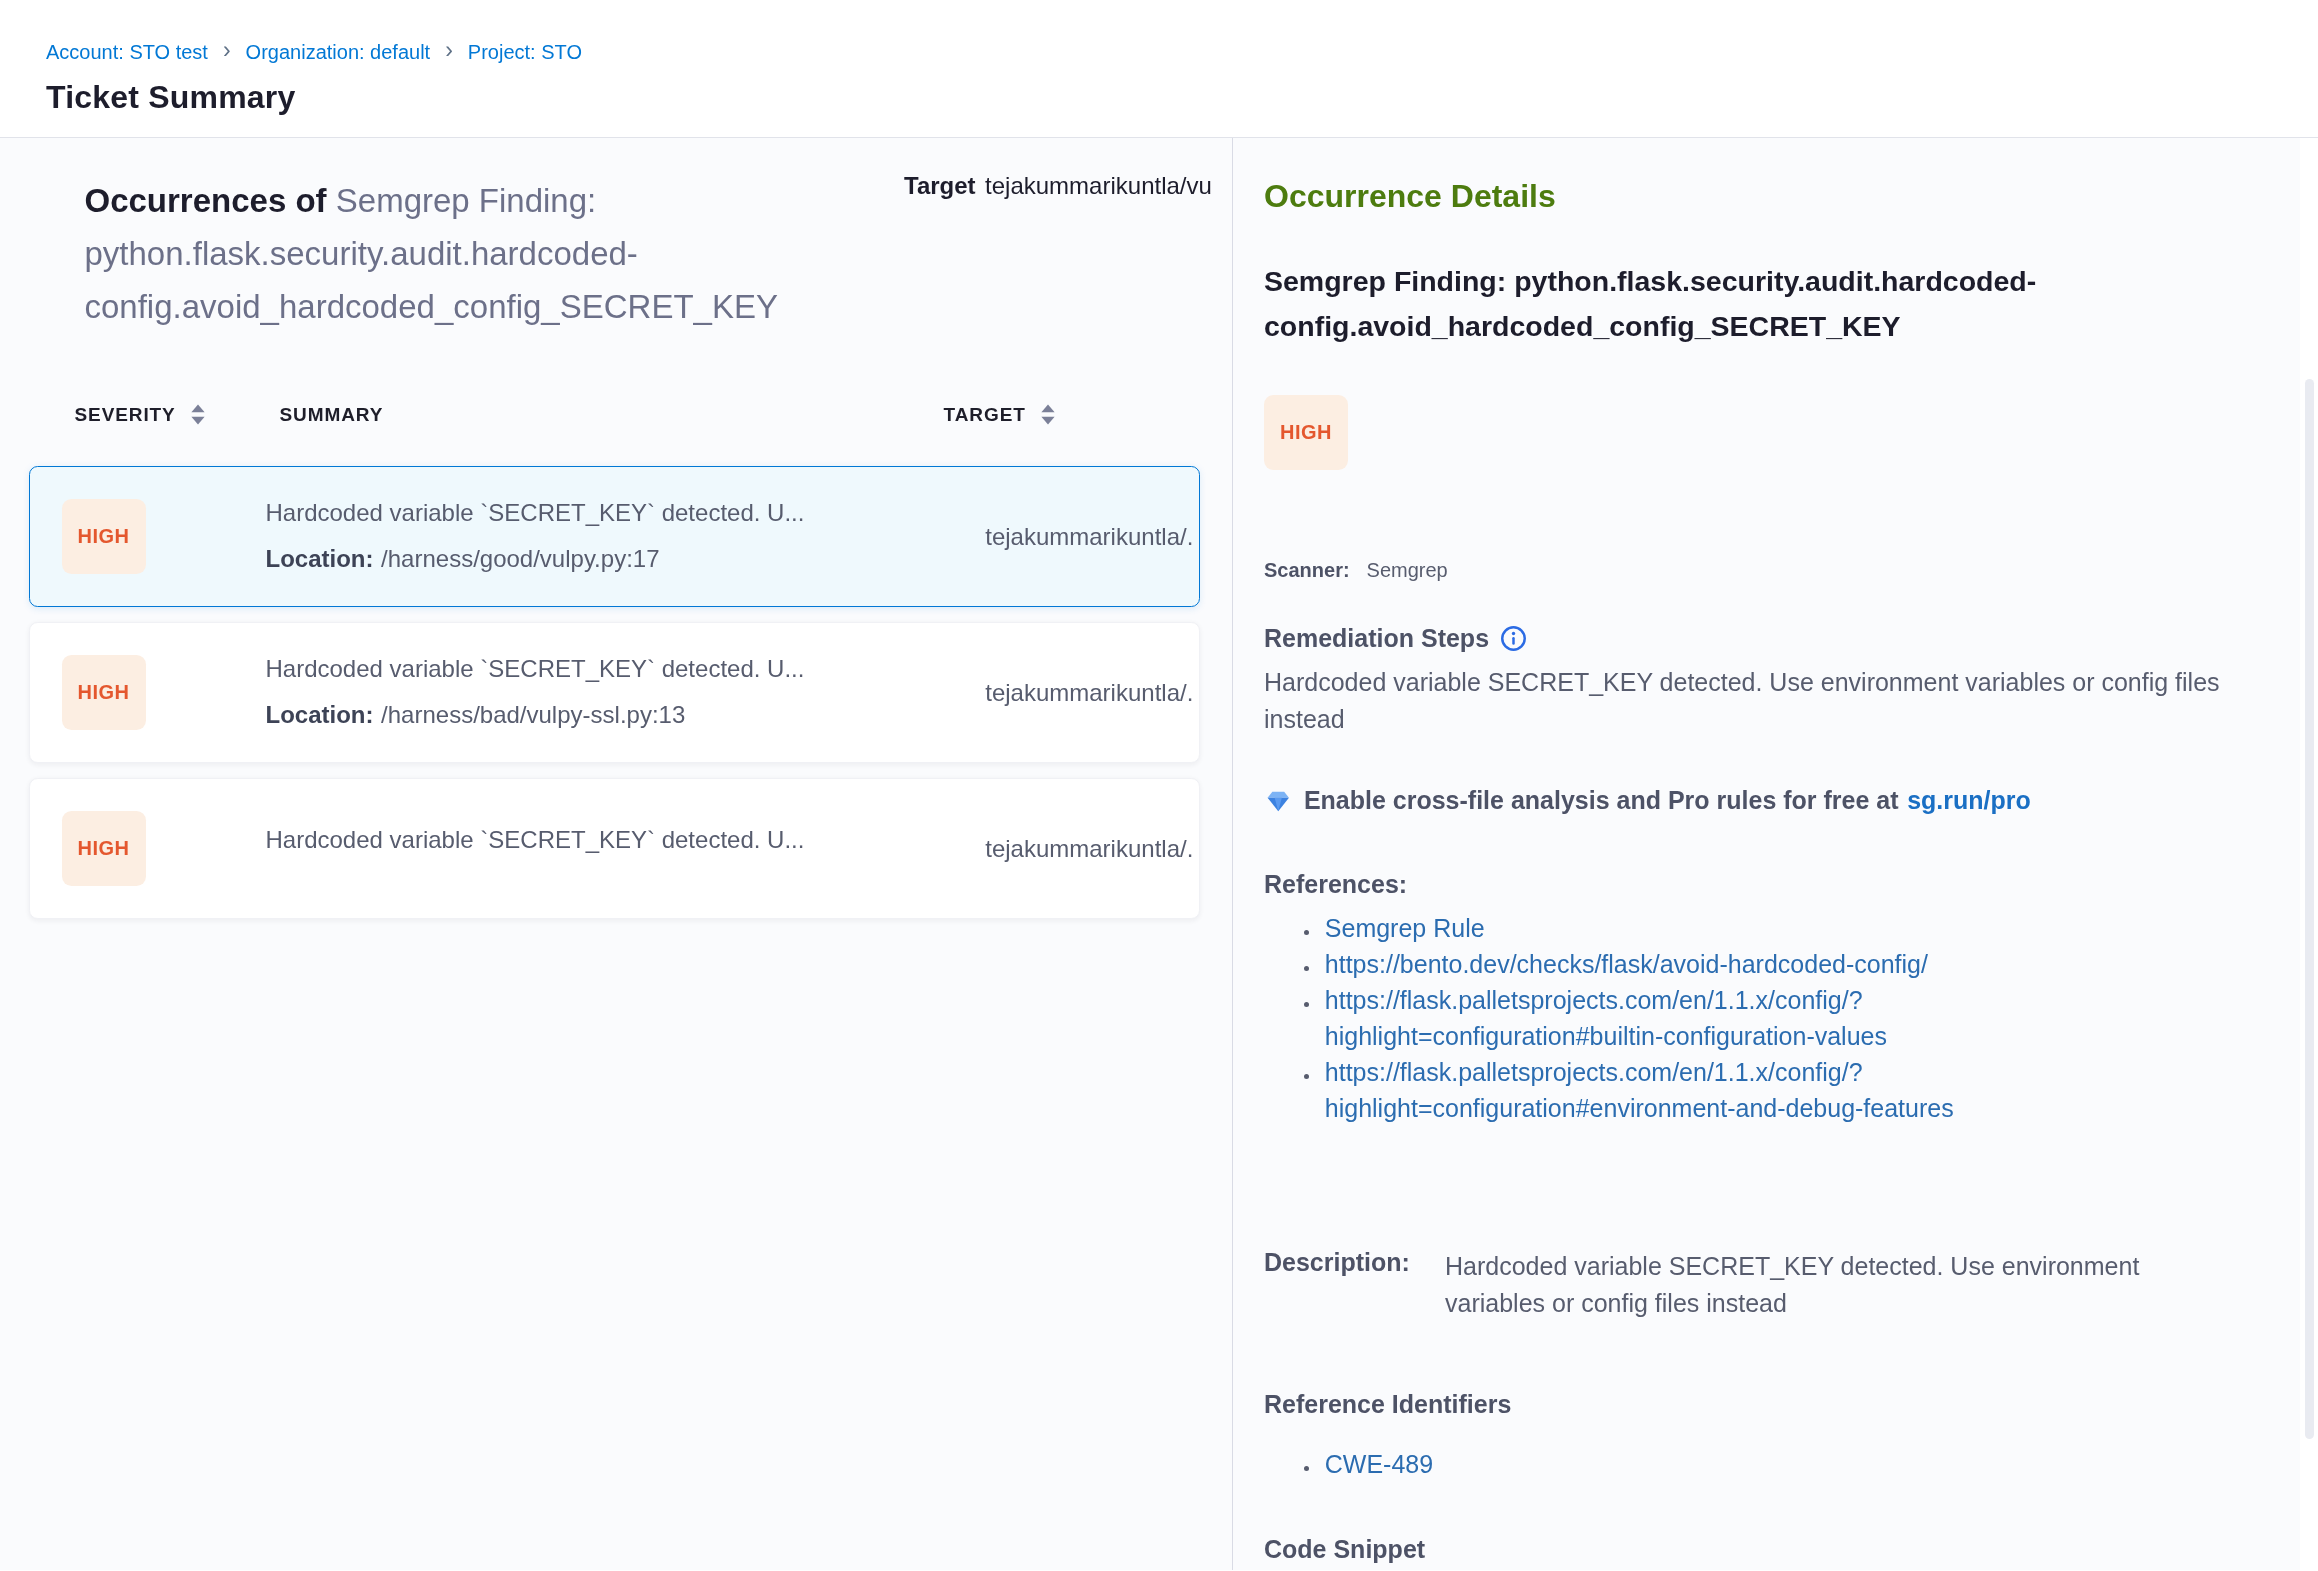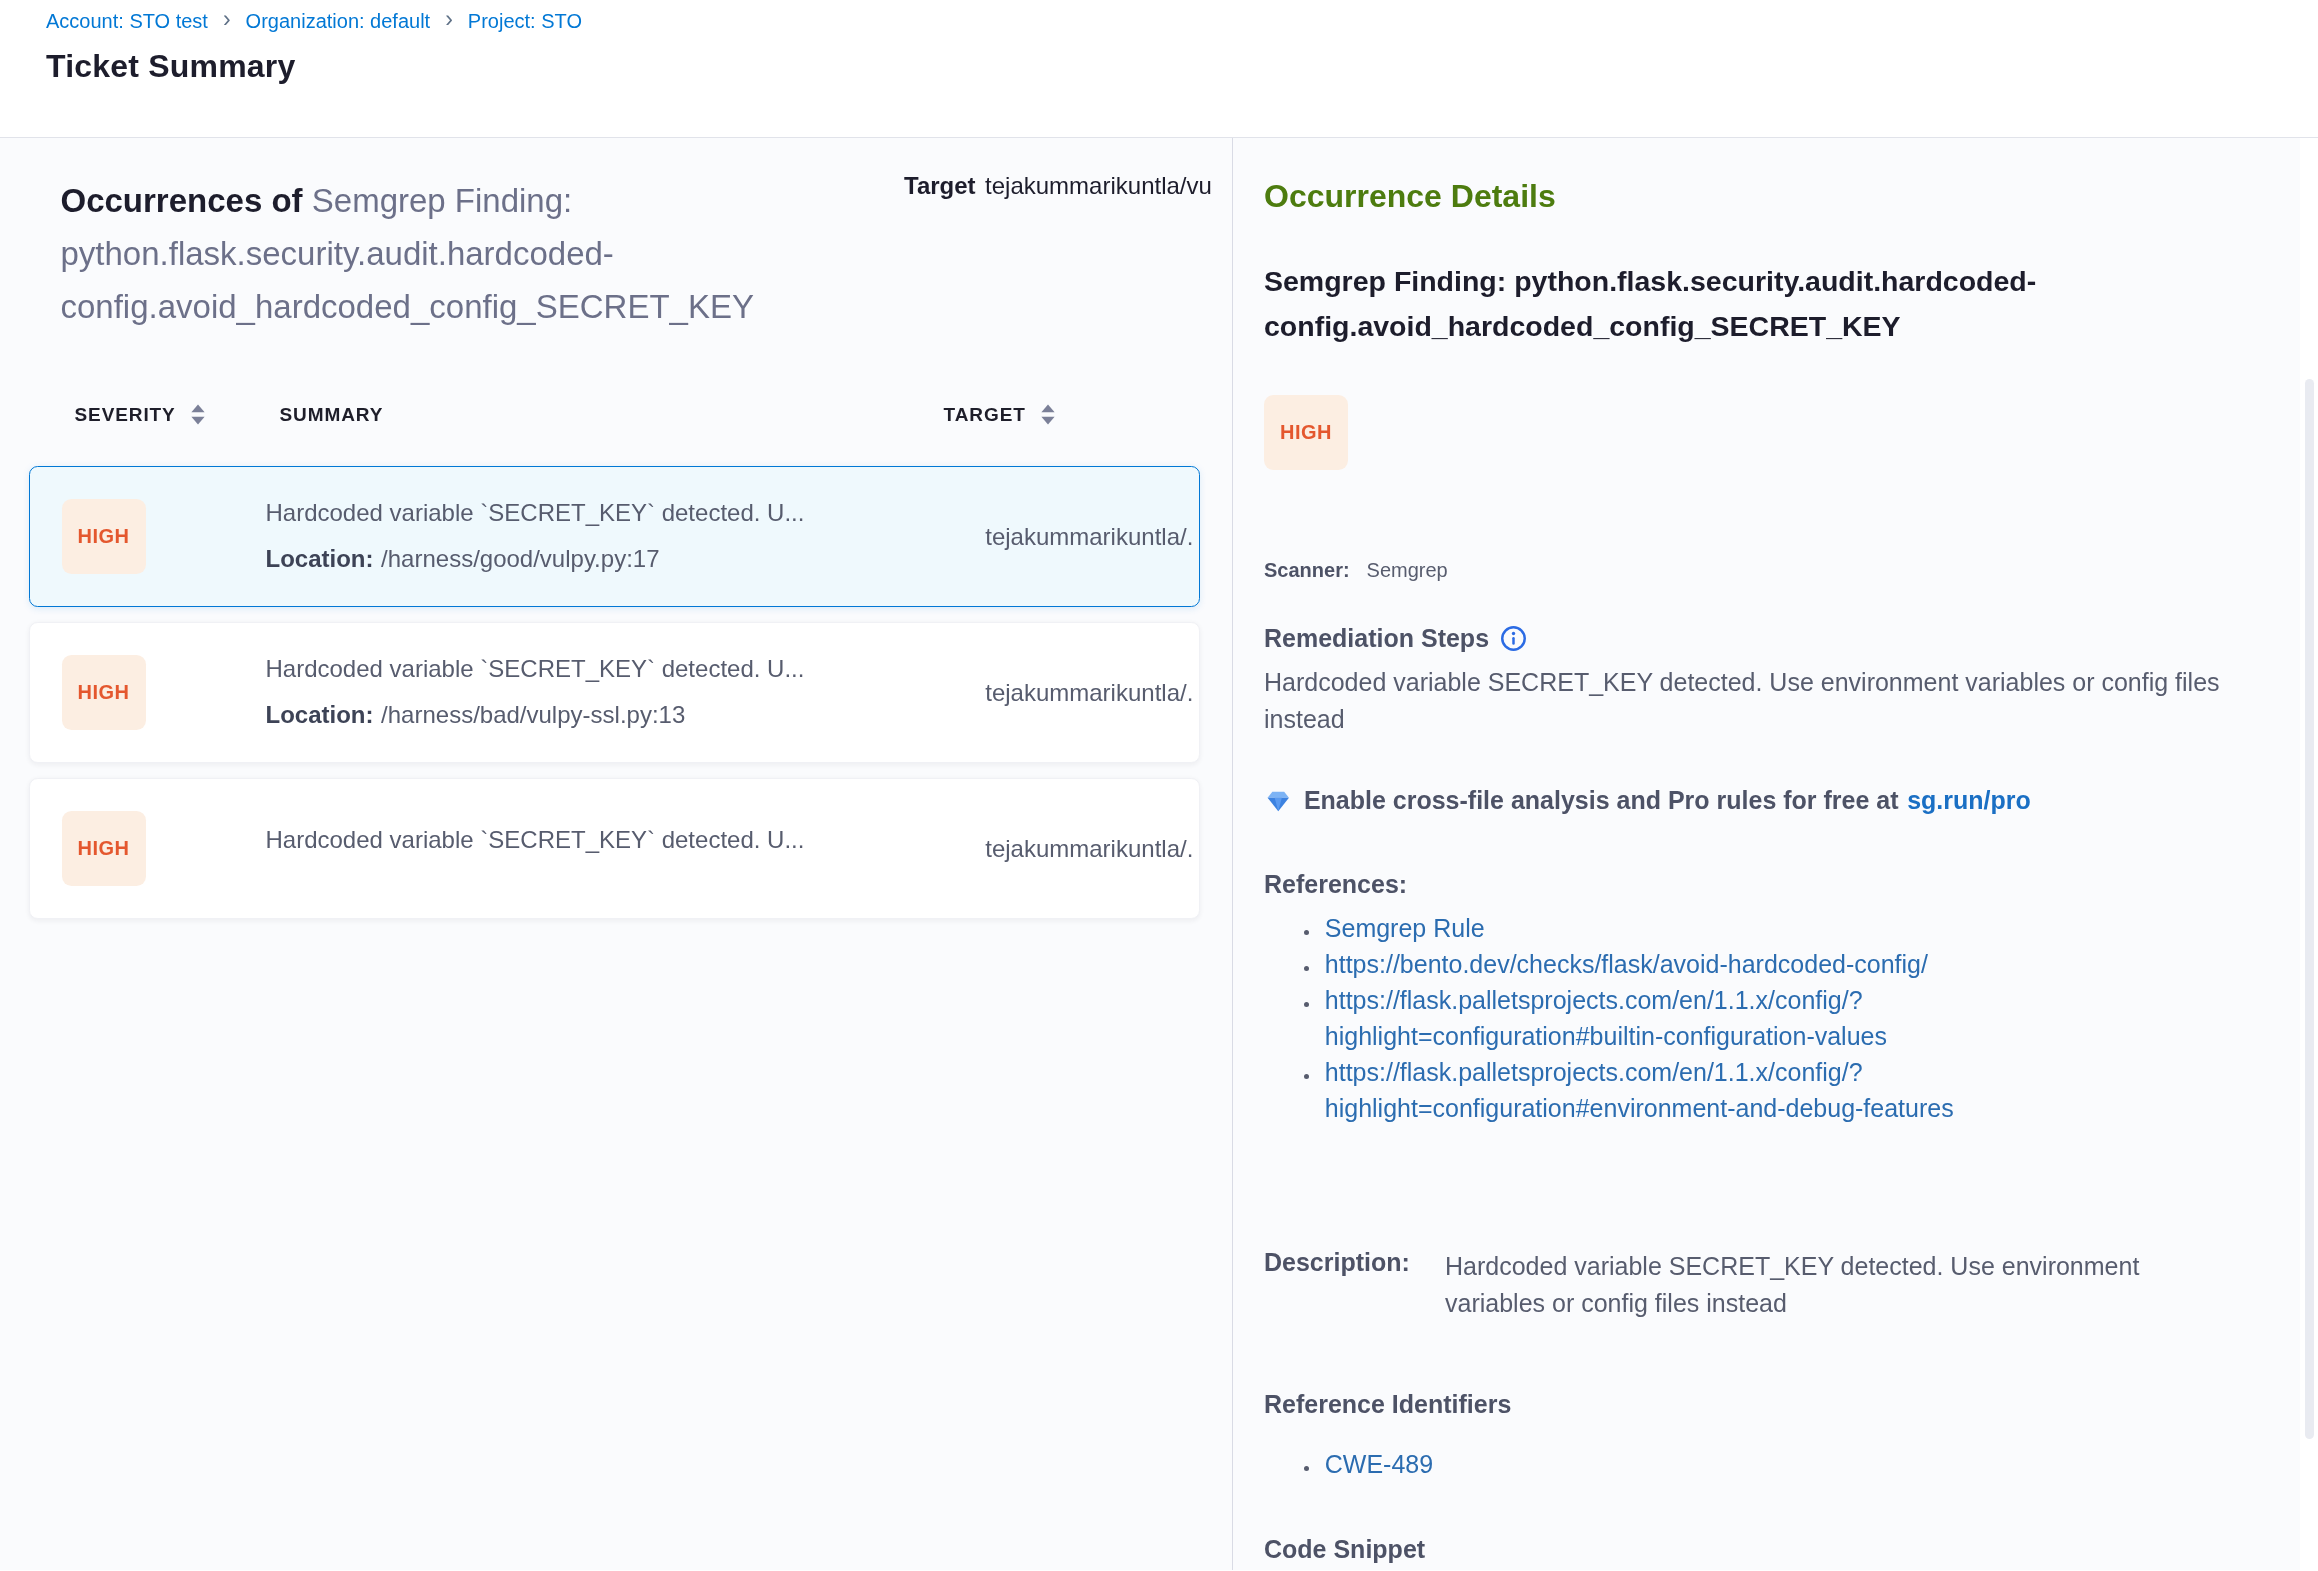--- a/index.html
+++ b/index.html
@@ -2,34 +2,34 @@
 <html style="font-size:15px"><head>
 <meta charset="utf-8">
 <style>
   * { margin:0; padding:0; box-sizing:border-box; }
   html,body { width:2319px; height:1571px; overflow:hidden;
     font-family:"Liberation Sans","DejaVu Sans",sans-serif;
     background:#ffffff; color:#1d1d2c; }
 
   
   .app-header { height:138px; background:#ffffff; border-bottom:1px solid #e1e3ea;
-    padding:10px 0 0 46px; }
+    padding:41px 0 0 46px; }
   .breadcrumb { display:flex; align-items:center; font-size:20px; }
   .crumb { color:#0278d5; cursor:pointer; }
   .crumb-sep { color:#5f7187; font-size:23px; margin:0 15px; line-height:1; transform:translateY(-1.9px); }
   .page-title { margin-top:15px; font-size:32px; font-weight:700; color:#1d1d2c; letter-spacing:0.2px; }
 
   
   .main { display:flex; height:1432px; background:#fafbfd; position:relative; }
   .left-panel { width:1233px; border-right:1px solid #d9dbe5; position:relative;
     padding:36px 32px 0 28.5px; }
   .right-panel { flex:1; position:relative; padding:40px 57px 0 31px; overflow:hidden; }
 
   
-  .occ-heading { margin-left:32px; max-width:885px; font-size:33px; line-height:53px; }
+  .occ-heading { margin-left:56px; max-width:885px; font-size:33px; line-height:53px; }
   .occ-heading .bold-part { font-weight:700; color:#1d1d2c; }
   .occ-heading .gray-part { font-weight:400; color:#6c7089; }
 
   .target-top { position:absolute; top:34px; right:0; width:328px; overflow:hidden;
     white-space:nowrap; font-size:24px; color:#1d1d2c; }
   .target-top .tlabel { font-weight:700; margin-right:9.5px; }
 
   .thead { display:flex; align-items:center; margin:70px 0 0 46px; padding-right:11.4px;
     font-size:19px; font-weight:700; letter-spacing:0.9px; color:#1e1e2a; }
   .th-severity { width:205px; display:flex; align-items:center; }

